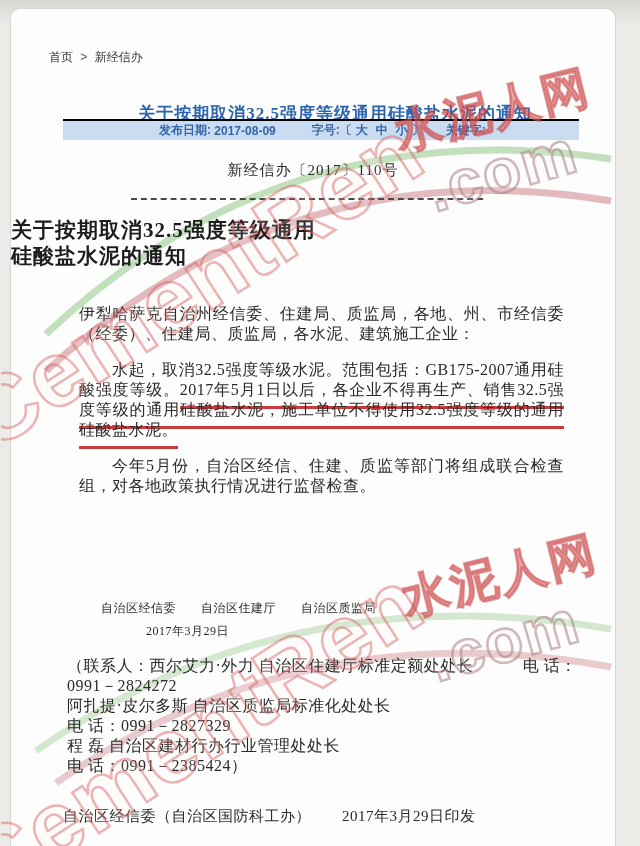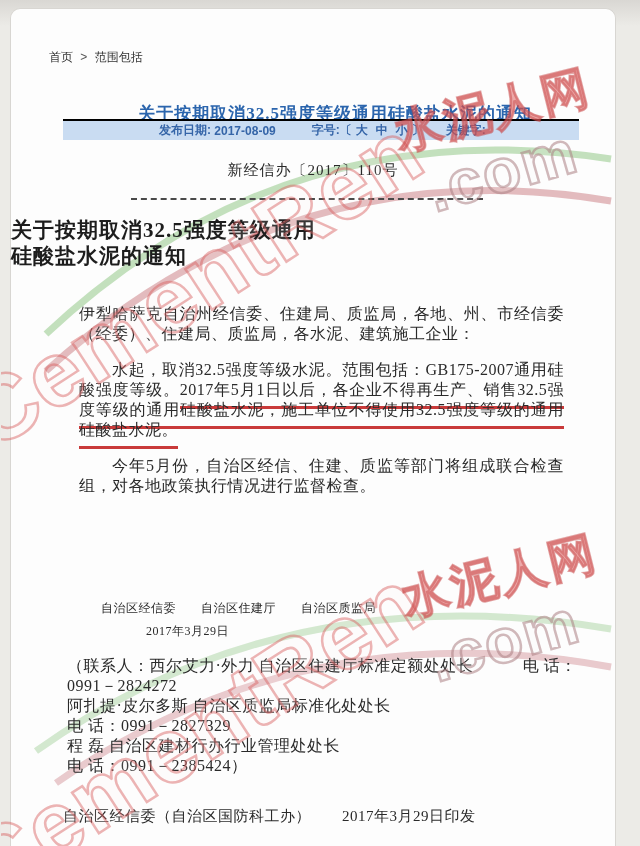--- a/index.html
+++ b/index.html
@@ -61,21 +61,21 @@
     <svg class="swoosh-svg" width="606" height="838" viewBox="0 0 606 838">
       <path d="M 35 325 Q 275 100 600 150" fill="none" stroke="#93c989" stroke-width="7" opacity="0.55"></path>
       <path d="M 35 362 Q 282 138 600 192" fill="none" stroke="#c46a72" stroke-width="7" opacity="0.45"></path>
       <path d="M 25 742 Q 275 565 600 620" fill="none" stroke="#93c989" stroke-width="7" opacity="0.40"></path>
       <path d="M 45 774 Q 292 602 600 658" fill="none" stroke="#c46a72" stroke-width="7" opacity="0.35"></path>
     </svg>
 
     <div class="breadcrumb">
       <span>首页</span>
       <span class="sep">&gt;</span>
-      <span>范围包括</span>
+      <span>新经信办</span>
     </div>
 
     <div class="page-title">关于按期取消32.5强度等级通用硅酸盐水泥的通知</div>
 
     <div class="info-bar">
       <span class="grp g-pub">
         <span>发布日期:</span>&nbsp;<span>2017-08-09</span>
       </span>
       <span class="grp g-font">
         <span>字号:</span>

